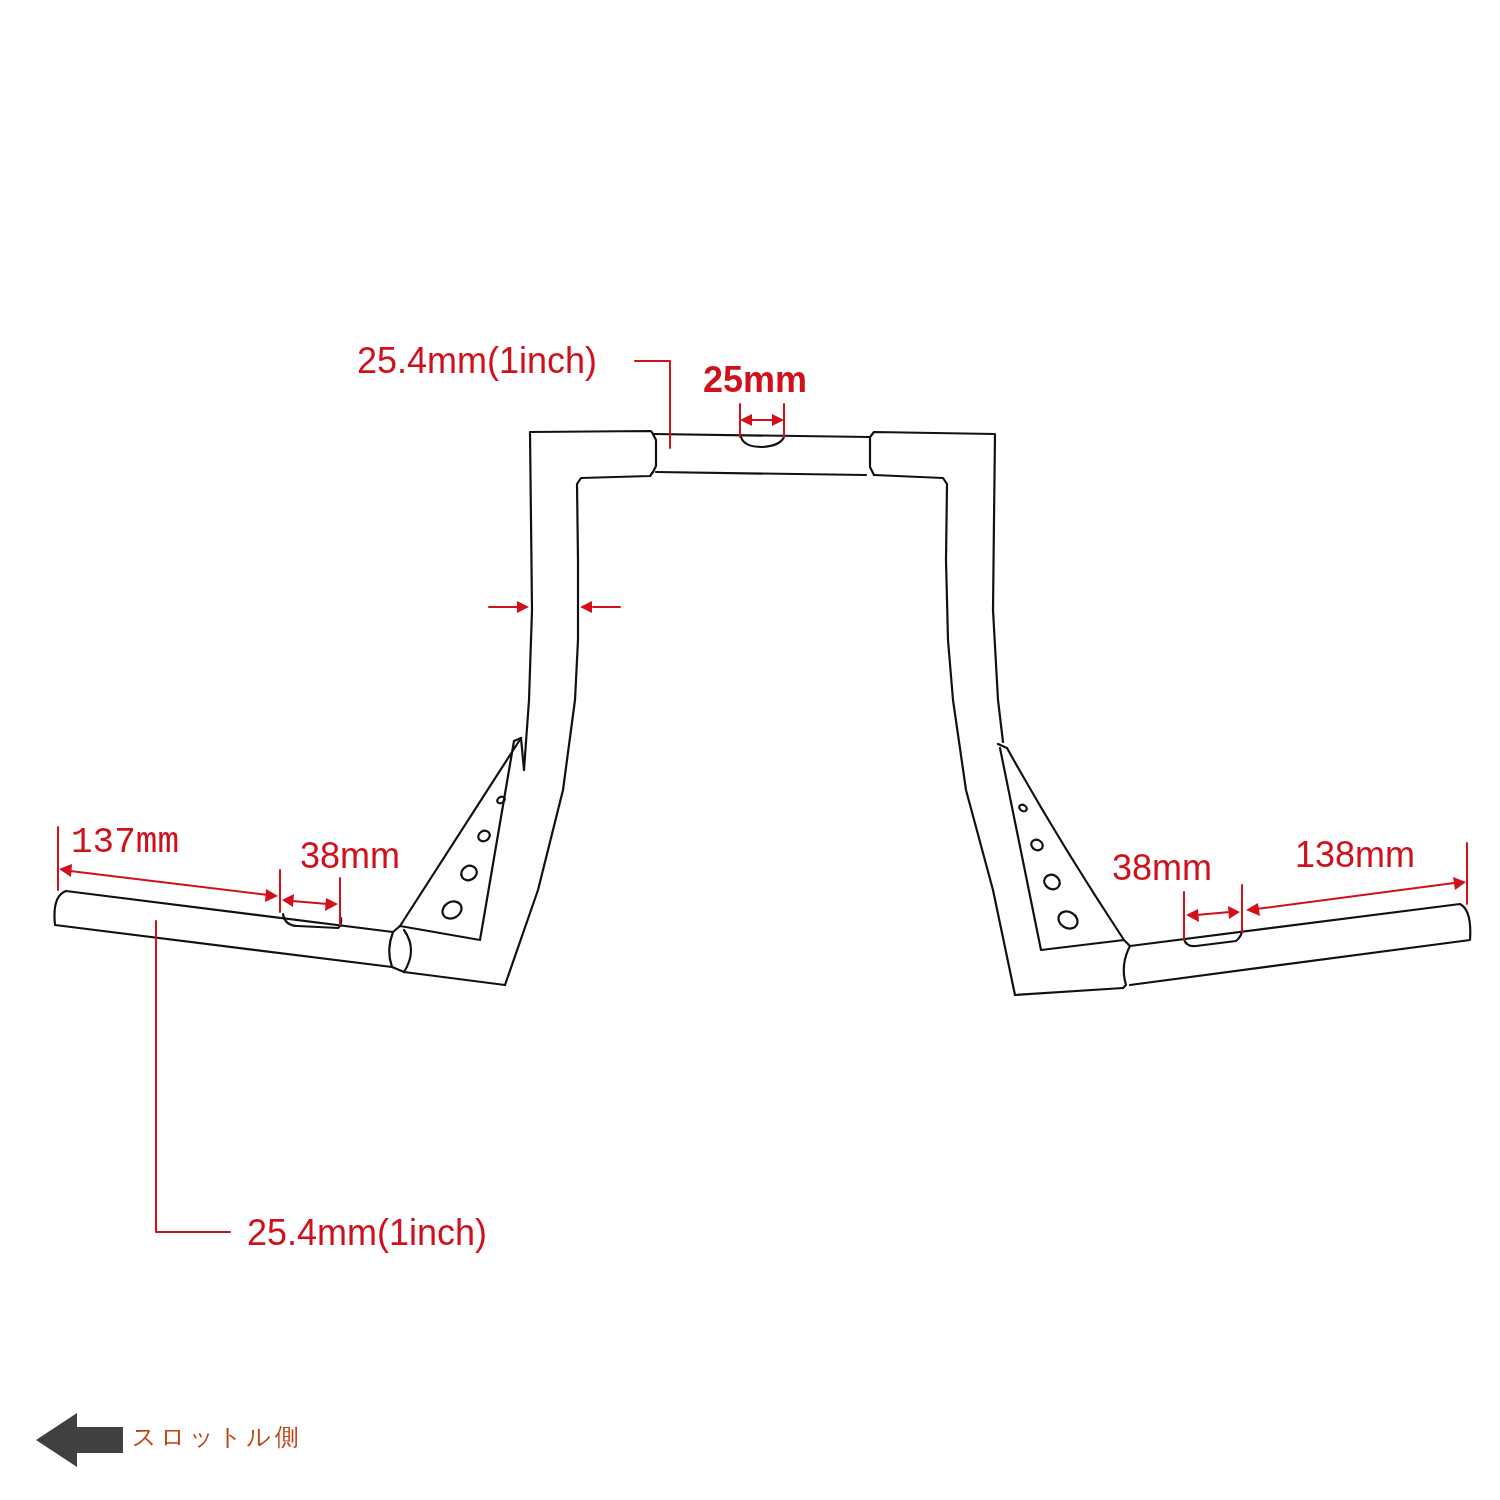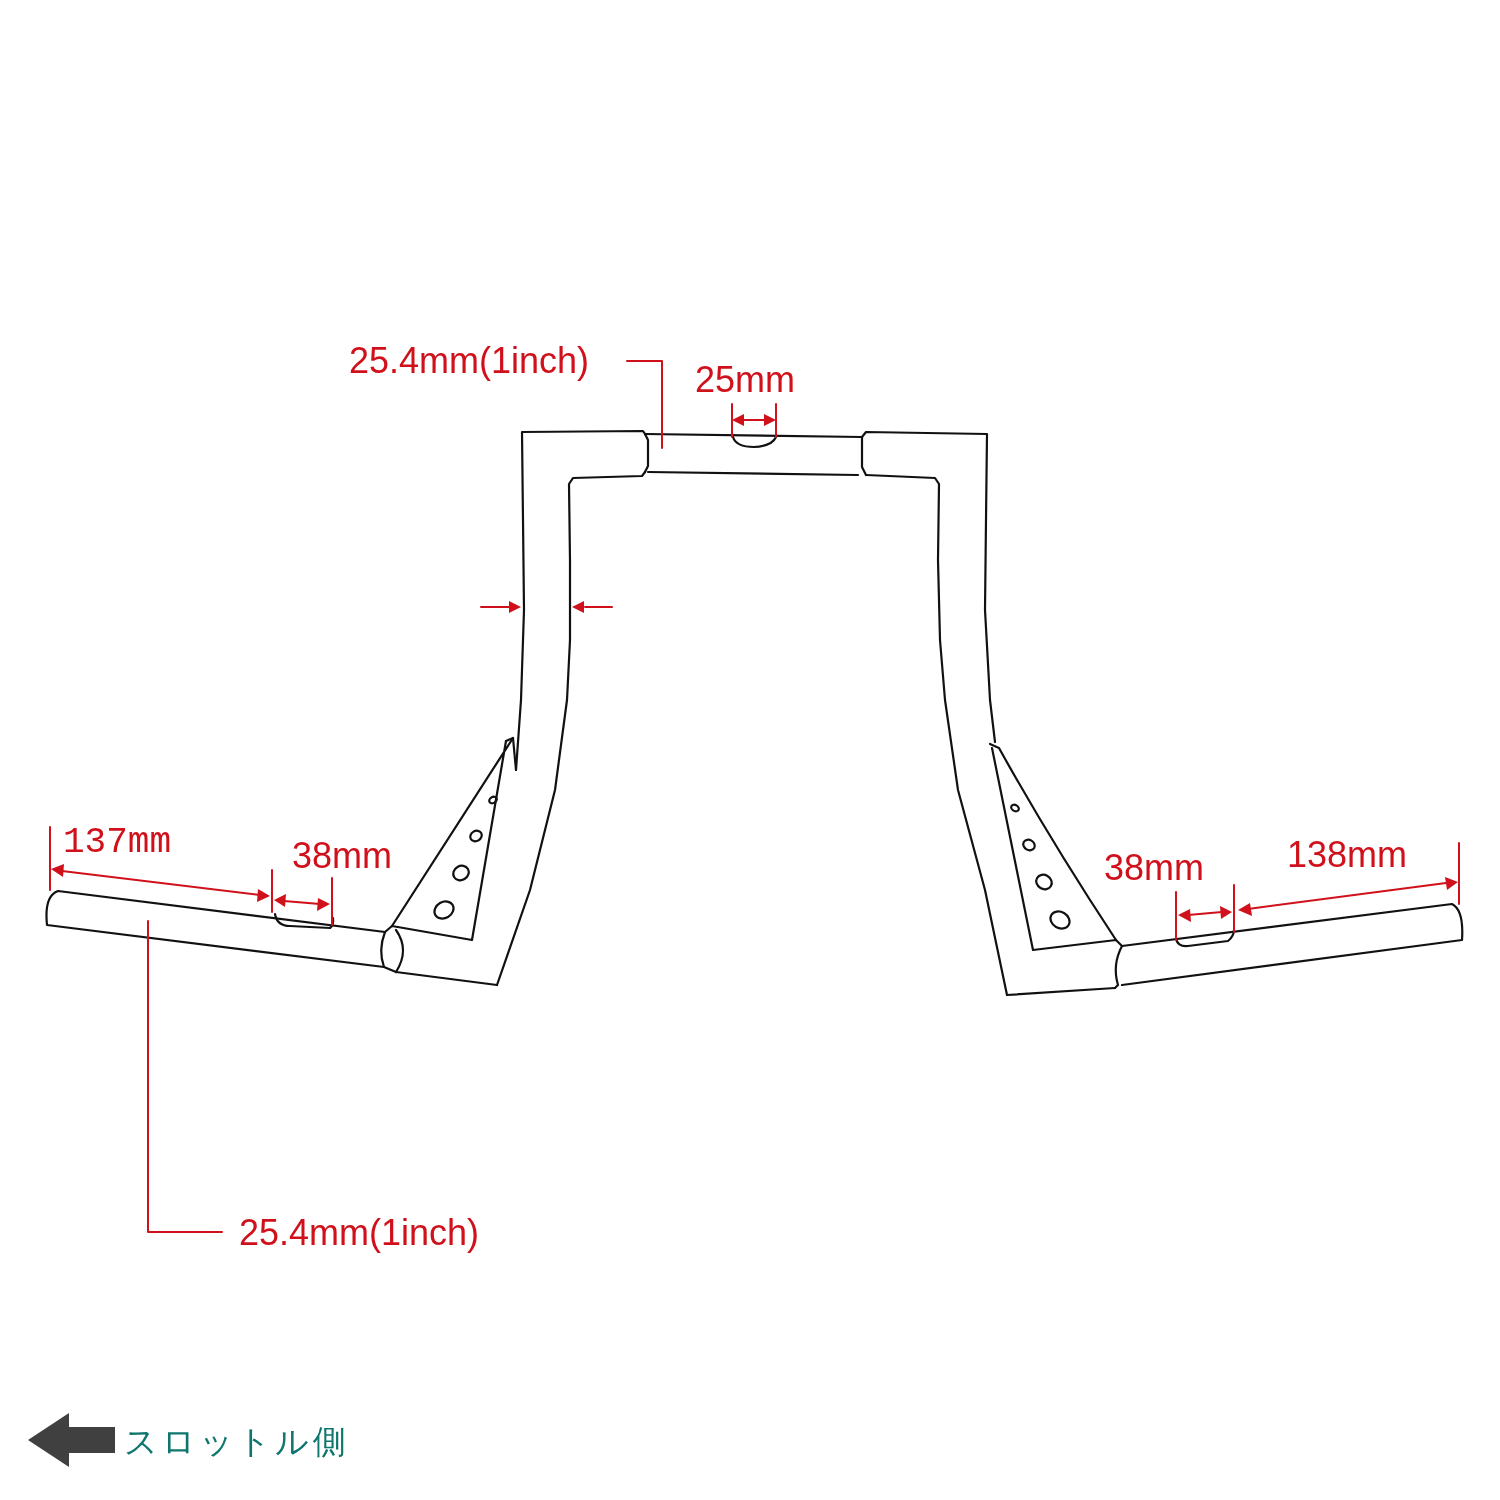--- a/index.html
+++ b/index.html
@@ -1,32 +1,32 @@
 <!DOCTYPE html>
 <html><head>
   <meta charset="utf-8">
   <style>
     html, body { margin: 0; padding: 0; background: #ffffff; }
     body { width: 1500px; height: 1500px; position: relative; overflow: hidden; }
-    #stage { position: absolute; left: 0; top: 0; width: 1364px; height: 1500px; }
+    #stage { position: absolute; left: 8px; top: 0; width: 1364px; height: 1500px; }
     svg.drawing { position: absolute; left: 0; top: 0; }
     .dim-label {
       position: absolute;
       font-family: "Liberation Sans", sans-serif;
       font-size: 36px;
       line-height: 1;
       white-space: nowrap;
       color: #d0111b;
     }
     .legend-text {
       position: absolute;
       font-family: "DejaVu Sans", sans-serif;
-      font-size: 33px;
+      font-size: 24px;
       line-height: 1;
-      color: #0f766e;
+      color: #c2410c;
       white-space: nowrap;
       letter-spacing: 4px;
     }
   </style>
 </head>
 <body>
 
 <div id="stage">
 
   <svg class="drawing" width="1500" height="1500" viewBox="0 0 1500 1500" fill="none" stroke="#111" stroke-width="2.2" stroke-linejoin="round" stroke-linecap="round">
@@ -113,21 +113,21 @@
 
       <path d="M148,921 L148,1232 L222,1232" fill="none"></path>
     </g>
 
     <g fill="#404040" stroke="none">
       <path d="M28,1440 L69,1413 L69,1427 L115,1427 L115,1453 L69,1453 L69,1467 Z"></path>
     </g>
   </svg>
 
   <div class="dim-label" style="left:349px; top:343px;">25.4mm(1inch)</div>
-  <div class="dim-label" style="left:695px; top:362px;">25mm</div>
+  <div class="dim-label" style="left:695px; top:362px;font-weight:bold;">25mm</div>
   <div class="dim-label" style="left:63px; top:825px;font-family:Liberation Mono, monospace;">137mm</div>
   <div class="dim-label" style="left:292px; top:838px;">38mm</div>
   <div class="dim-label" style="left:1104px; top:850px;">38mm</div>
   <div class="dim-label" style="left:1287px; top:837px;text-align:center;">138mm</div>
   <div class="dim-label" style="left:239px; top:1215px;">25.4mm(1inch)</div>
 
   <div class="legend-text" style="left:124px; top:1425px;">スロットル側</div>
 </div>
 
 </body></html>

